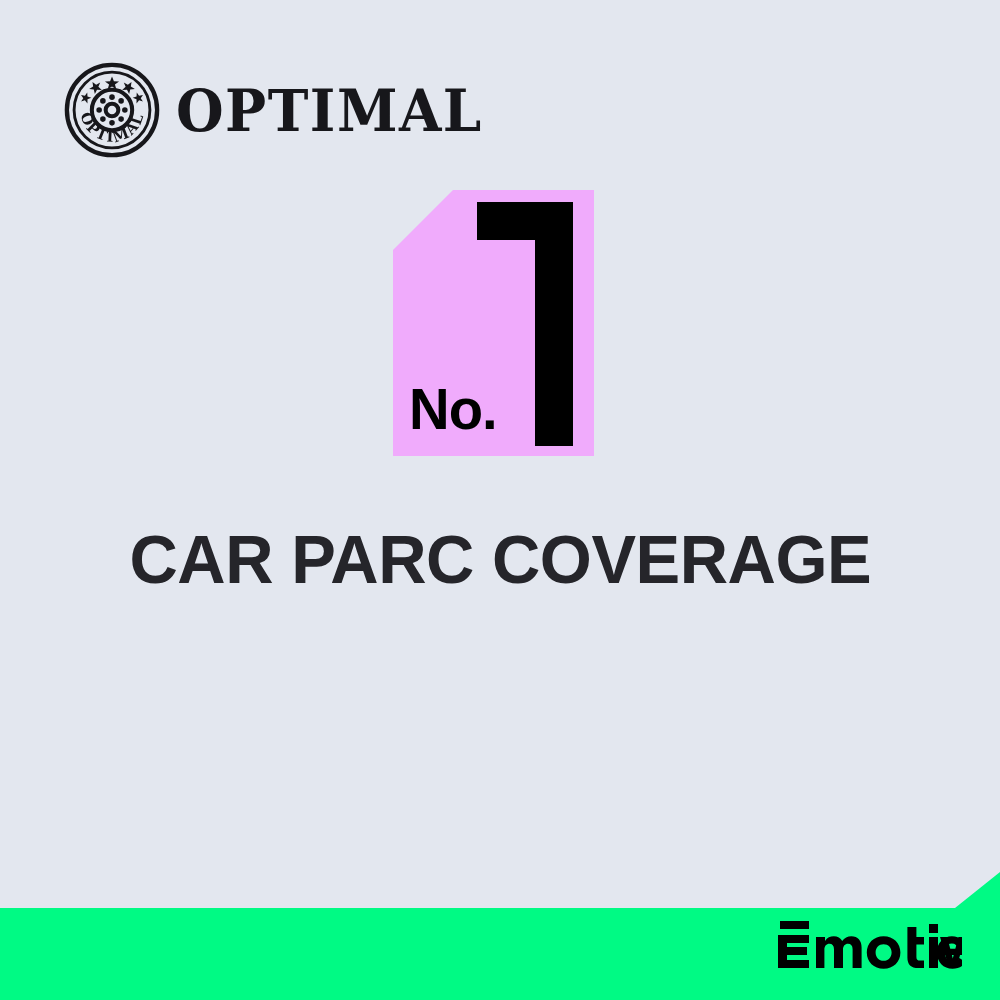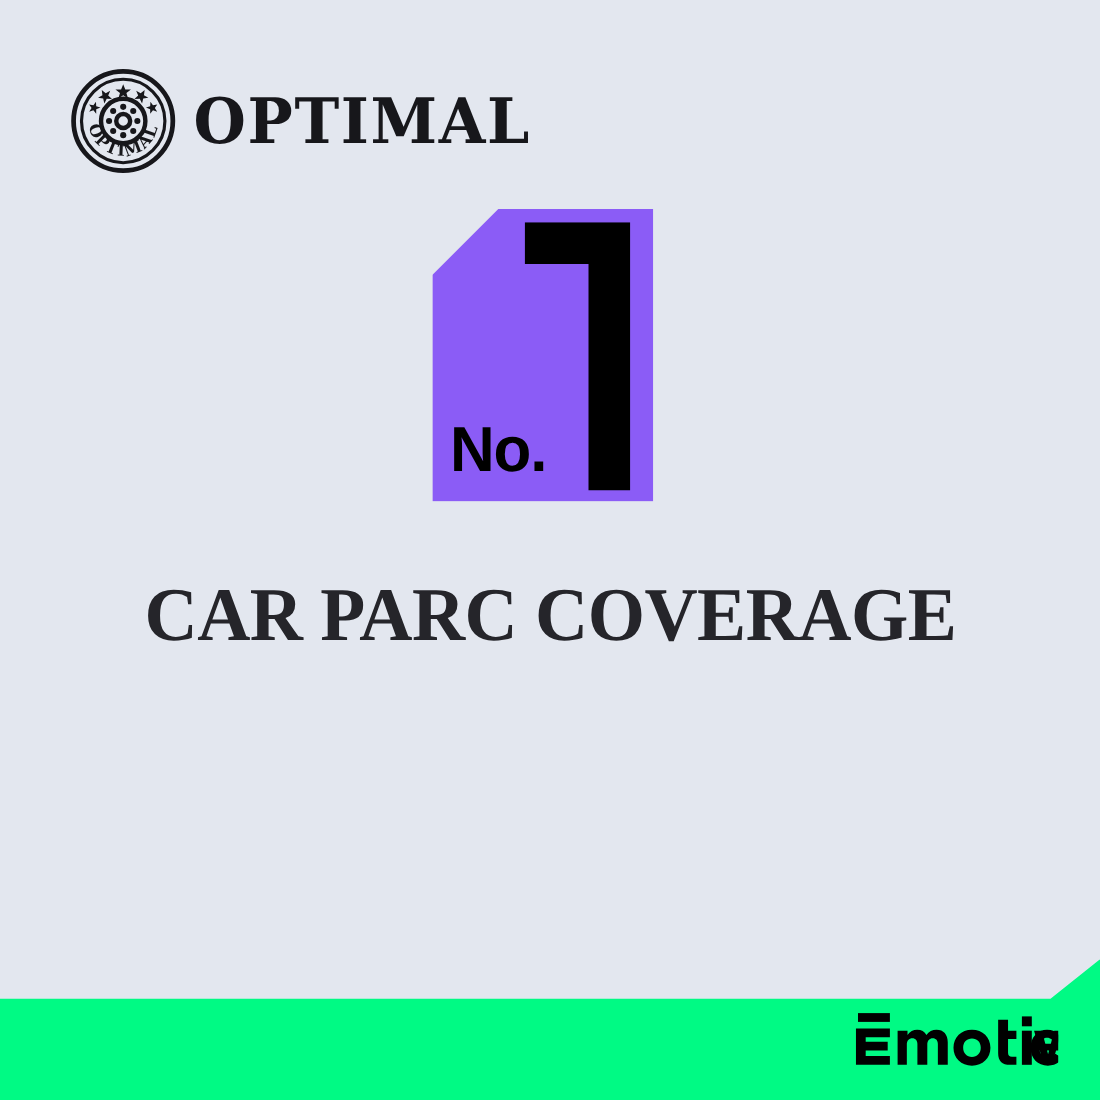--- a/index.html
+++ b/index.html
@@ -48,21 +48,21 @@
     transform-origin: left center;
   }
 
   
   #rank-tile {
     position: absolute;
     left: 393px;
     top: 190px;
     width: 201px;
     height: 266px;
-    background: #8b5cf6;
+    background: #f0abfc;
     -webkit-clip-path: polygon(60px 0, 100% 0, 100% 100%, 0 100%, 0 60px);
     clip-path: polygon(60px 0, 100% 0, 100% 100%, 0 100%, 0 60px);
   }
   #rank-numeral {
     position: absolute;
     left: 84px;
     top: 12px;
     width: 96px;
     height: 244px;
     display: block;
@@ -81,21 +81,21 @@
     transform-origin: left bottom;
   }
 
   
   #headline {
     position: absolute;
     left: 0;
     right: 0;
     top: 525px;
     text-align: center;
-    font-family: Liberation Serif, serif;
+    font-family: Liberation Sans, sans-serif;
     font-weight: bold;
     font-size: 69px;
     line-height: 1;
     letter-spacing: -0.5px;
     color: #25252a;
     white-space: nowrap;
   }
   #headline .sq {
     display: inline-block;
     transform: scaleX(0.97);

